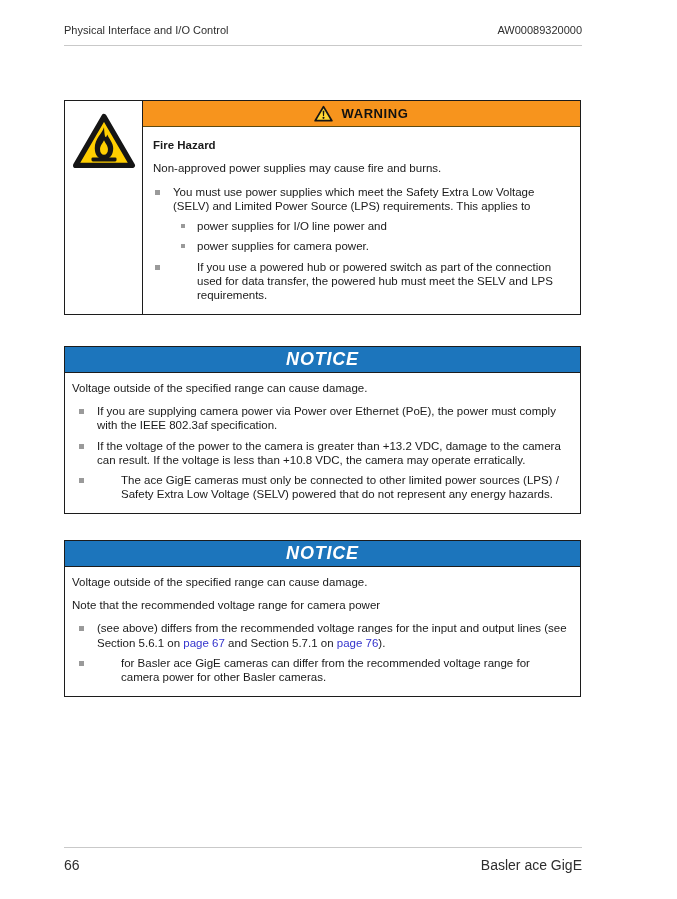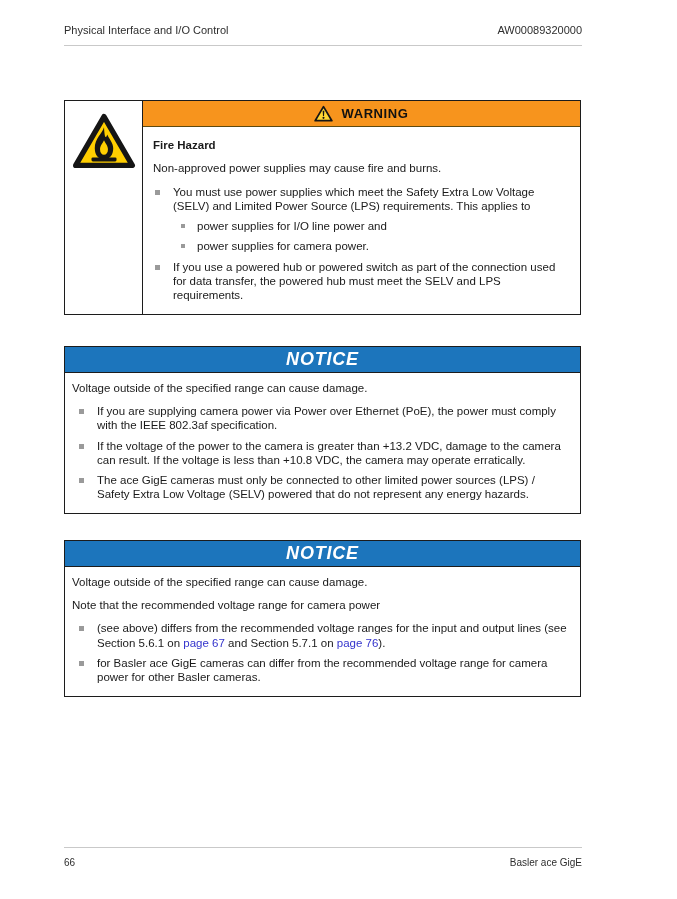--- a/index.html
+++ b/index.html
@@ -15,21 +15,21 @@
   
   .page-header {
     position:absolute; left:64px; right:95px; top:24px;
     display:flex; justify-content:space-between; align-items:flex-end;
     font-size:11px; color:#2e2e2e;
     padding-bottom:9px; border-bottom:1px solid #c9c9c9;
   }
   .page-footer {
     position:absolute; left:64px; right:95px; top:847px;
     display:flex; justify-content:space-between;
-    font-size:10px; color:#2e2e2e;
+    font-size:14px; color:#2e2e2e;
     padding-top:9px; border-top:1px solid #c9c9c9;
   }
   
   .content { position:absolute; left:64px; top:100px; width:517px; }
   
   .warning-box {
     display:flex; border:1px solid #1c1c1c; background:#fff;
   }
   .warning-icon-cell {
     width:77px; flex:none; border-right:1px solid #1c1c1c;
@@ -43,21 +43,21 @@
   }
   .warning-header .label {
     font-size:13px; font-weight:bold; color:#111; letter-spacing:0.6px;
   }
   .warning-body { padding:9px 12px 11px 10px; font-size:11.5px; line-height:14.3px; }
   .warning-title { font-weight:bold; margin:2px 0 9px 0; }
   .para { margin:0 0 9px 0; }
   .para:last-child { margin-bottom:0; }
   
   .bullet-row { display:flex; margin:0 0 6px 0; }
-  .bullet-row:last-child { margin-bottom:0; }
+  .bullet-row:last-child { margin-bottom:0;gap:24px; }
   .bullet-marker {
     flex:none; width:5px; height:5px; background:#9a9a9a;
     margin:5px 13px 0 2px;
   }
   .sub-bullet { margin-left:26px; margin-bottom:6px; }
   .sub-bullet .bullet-marker { width:4px; height:4px; margin:5px 12px 0 2px; }
   .bullet-text { flex:1; min-width:0; }
   
   .notice-box { border:1px solid #1c1c1c; background:#fff; }
   .notice-header {

